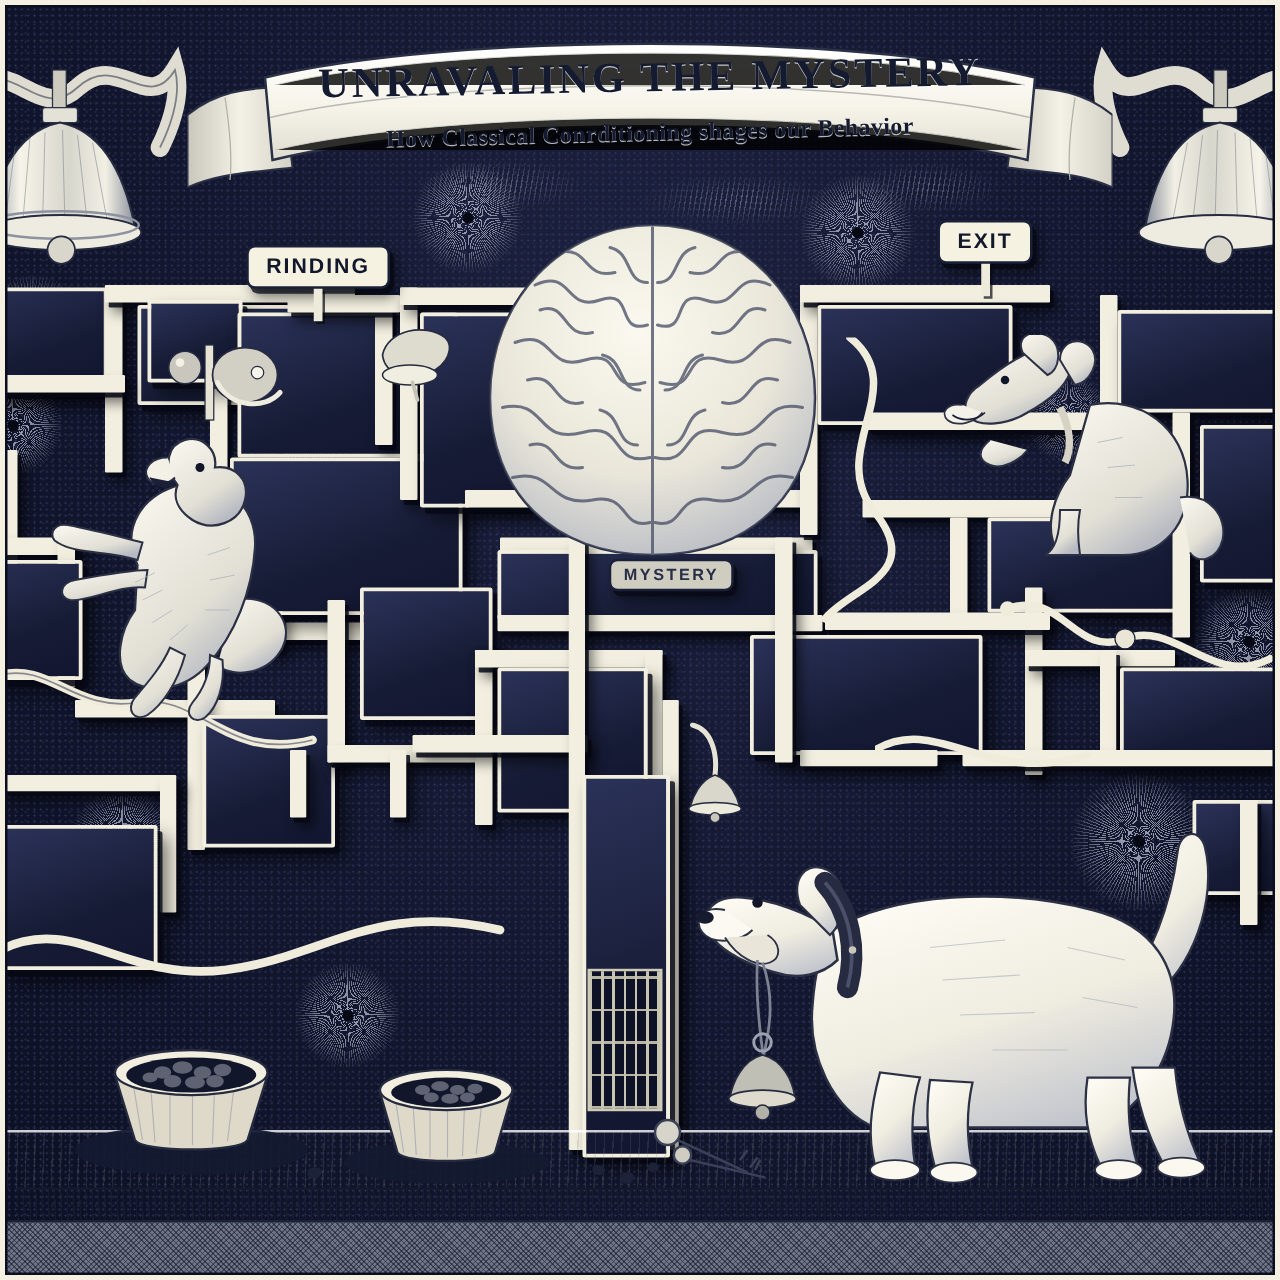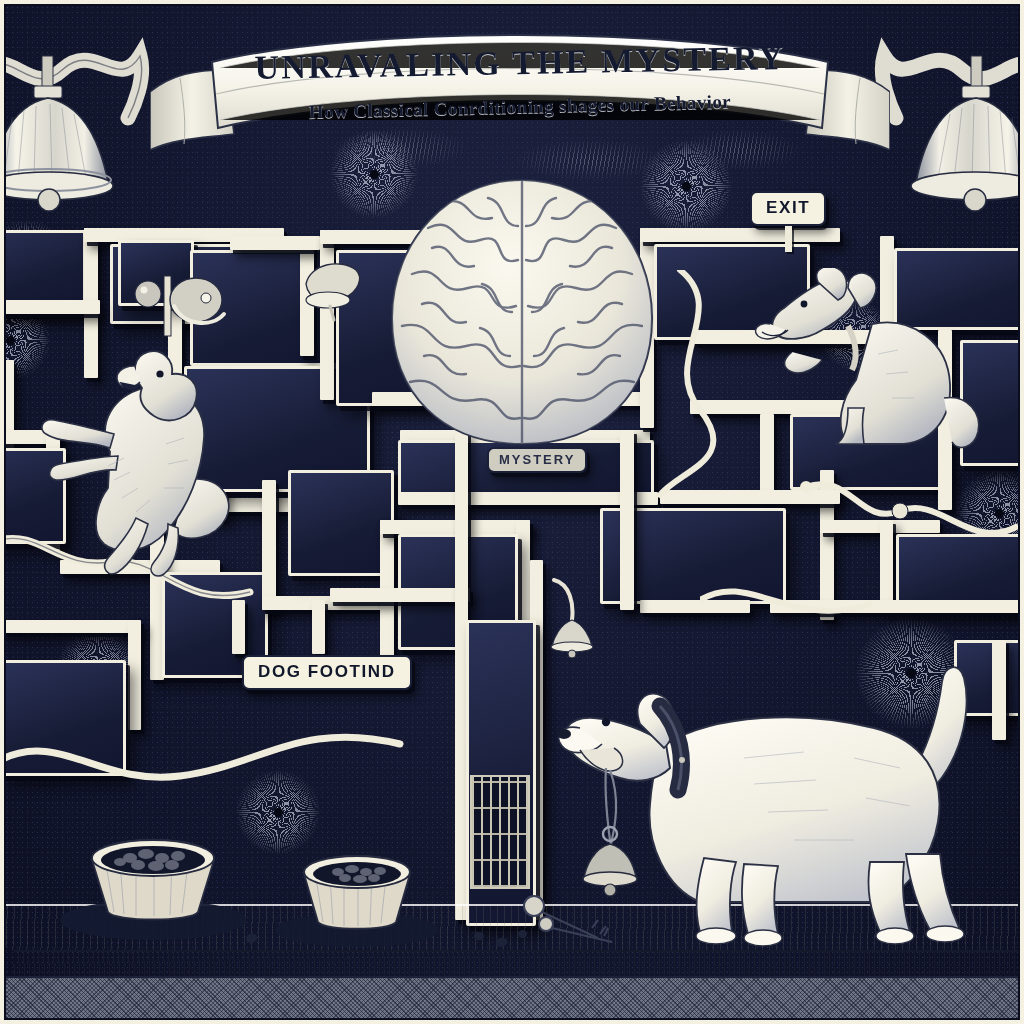--- a/index.html
+++ b/index.html
@@ -577,29 +577,30 @@
           <ellipse cx="78" cy="31" rx="7" ry="4"></ellipse>
         <ellipse cx="92" cy="34" rx="6" ry="4"></ellipse>
           <ellipse cx="106" cy="33" rx="6" ry="4"></ellipse>
         <ellipse cx="71" cy="40" rx="6" ry="4"></ellipse>
           <ellipse cx="86" cy="41" rx="7" ry="4"></ellipse>
         <ellipse cx="100" cy="40" rx="6" ry="4"></ellipse>
       </g>
     </svg>
   </div>
 
-
-  <div class="sign" style="left:750px;top:191px;">
+  <div class="sign" style="left:197px;top:196px;">
+    <div class="plate">RINDING</div>
+    <div class="post"></div>
+  </div>
+
+  <div class="sign" style="left:750px;top:176px;">
     <div class="plate">EXIT</div>
     <div class="post"></div>
   </div>
 
-  <div class="sign" style="left:242px;top:655px;">
-    <div class="plate">DOG FOOTIND</div>
-  </div>
 
   <div class="sign center" style="left:487px;top:447px;">
     <div class="plate">MYSTERY</div>
   </div>
 
   <div class="banner">
     <svg viewBox="0 0 740 132" width="740" height="132">
       <defs>
         <linearGradient id="ribg" x1="0" y1="0" x2="0" y2="1">
           <stop offset="0%" stop-color="#ffffff"></stop>

